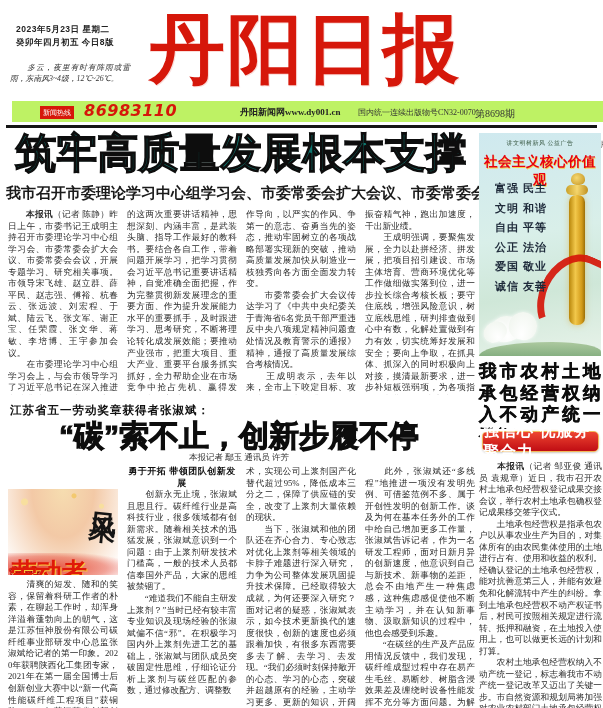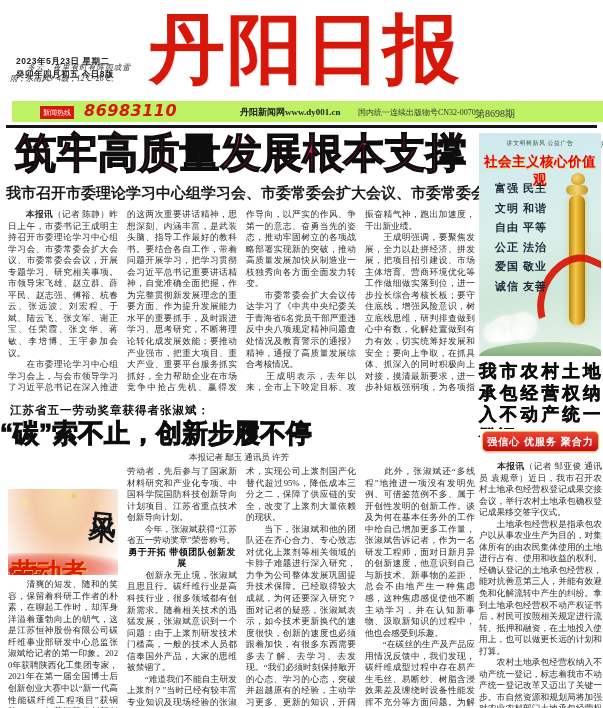--- a/index.html
+++ b/index.html
@@ -1,39 +1,39 @@
 <!DOCTYPE html>
 <html><head>
 <meta charset="utf-8">
 <style>
   * { margin:0; padding:0; box-sizing:border-box; }
   body { background:#f5f5f5; font-family:"Liberation Serif", serif; }
   #page { position:relative; width:603px; height:708px; background:#ffffff; overflow:hidden; margin:0 auto; }
 
   
-  .date-line { position:absolute; left:16px; font-size:8.5px; font-weight:700; color:#222; font-family:"Liberation Sans",sans-serif; letter-spacing:.5px;margin-top:32px;}
+  .date-line { position:absolute; left:16px; font-size:8.5px; font-weight:700; color:#222; font-family:"Liberation Sans",sans-serif; letter-spacing:.5px;}
   .date1 { top:24px; } .date2 { top:37px; }
   .weather { position:absolute; left:10px; top:62px; width:120px; font-size:7.8px; line-height:11px; color:#333; font-style:italic; text-align:justify;}
   .masthead { position:absolute; left:140px; top:-2px; width:330px; height:102px; line-height:102px; text-align:center;
     font-size:76px; font-weight:900; color:#d6170a; font-family:"DejaVu Serif","Liberation Serif",serif;
     letter-spacing:2px; text-shadow:1px 1px 0 #e8584a33; }
 
   
   .infobar { position:absolute; left:12px; top:101px; width:603px; height:21px; background:#bef264;padding-left:32px; }
   .hotline-label { position:absolute; left:28px; top:5px; background:#d6170a; color:#fff; font-size:7px; padding:1.5px 3px; font-family:"Liberation Sans",sans-serif;}
   .hotline-number { position:absolute; left:72px; top:0px; color:#d6170a; font-size:16px; font-weight:900; font-style:italic; font-family:"DejaVu Sans",sans-serif; letter-spacing:.5px;}
   .site { position:absolute; left:228px; top:5px; font-size:9px; font-weight:700; color:#222;}
   .issn { position:absolute; left:346px; top:6px; font-size:8px; color:#333;}
   .issue { position:absolute; left:463px; top:6px; font-size:10px; color:#333;}
   .publisher { position:absolute; left:517px; top:6px; font-size:8px; color:#333;margin-top:32px;}
   .rule { position:absolute; left:6px; top:125px; width:591px; height:3px; background:#151515;}
 
   
   .lead-headline { position:absolute; left:6px; top:129px; width:470px; text-align:center;
-    font-size:41px; font-weight:900; color:#be185d; font-family:"Liberation Sans",sans-serif;
+    font-size:41px; font-weight:900; color:#0f766e; font-family:"Liberation Sans",sans-serif;
     -webkit-text-stroke:1.3px #0d0d0d; letter-spacing:0; line-height:1.2; white-space:nowrap;}
   .lead-subheadline { position:absolute; left:6px; top:184px; width:470px; text-align:center;
     font-size:15px; font-weight:700; color:#1a1a1a; font-family:"Liberation Sans",sans-serif; white-space:nowrap; letter-spacing:0;}
 
   .col { position:absolute; width:110px; font-size:8.7px; line-height:11.55px; color:#2b2b2b;
     text-align:justify; white-space:pre-wrap; word-break:break-all; overflow:hidden;
     font-family:"Liberation Serif",serif;}
   .lead-col { top:209px; height:186px; }
   .lc1{left:8px;} .lc2{left:127px;} .lc3{left:246px;} .lc4{left:365px;}
   .leadin { font-weight:700; }
@@ -62,30 +62,30 @@
   .poster-hill { position:absolute; left:0; bottom:0; width:100%; height:14px;
     background:linear-gradient(180deg,#9fbf8e,#6f9f68); border-radius:60% 40% 0 0 / 100% 70% 0 0; opacity:.8;}
 
   
   .land-headline { position:absolute; left:479px; top:361px; width:123px; font-size:17.5px; font-weight:900;
     color:#0d0d0d; font-family:"Liberation Sans",sans-serif; line-height:21.5px; letter-spacing:1.5px;
     -webkit-text-stroke:.5px #0d0d0d; text-align:justify;}
   .badge-wrap { position:absolute; left:480px; top:429px; width:121px; height:25px;
     background:radial-gradient(ellipse at 50% 50%, #f9d9a0 0%, #ffffff 75%); display:flex; align-items:center; justify-content:center;}
   .badge { width:117px; height:21px; border-radius:5px; border:1.5px solid #f2b95c;
-    background:linear-gradient(180deg,#ee4530,#c00d14); color:#ffffff; font-size:10px; font-weight:900;
+    background:linear-gradient(180deg,#ee4530,#c00d14); color:#ffffff; font-size:16px; font-weight:900;
     font-family:"Liberation Sans",sans-serif; display:flex; align-items:center; justify-content:center; letter-spacing:1px;
     box-shadow:0 1px 2px #00000033;}
   .land-body { left:479px; top:461px; width:123px; height:247px; }
 
   
   .labor-kicker { position:absolute; left:10px; top:403px; font-size:11.5px; font-weight:700; color:#111;
     font-family:"Liberation Sans",sans-serif; letter-spacing:1px;}
-  .labor-headline { position:absolute; left:0px; top:416px; width:478px; text-align:left;
-    font-size:26px; font-weight:900; color:#0d0d0d; font-family:"Liberation Sans",sans-serif;
+  .labor-headline { position:absolute; left:0px; top:416px; width:478px; text-align:center;
+    font-size:30px; font-weight:900; color:#0d0d0d; font-family:"Liberation Sans",sans-serif;
     -webkit-text-stroke:1px #0d0d0d; white-space:nowrap;}
   .labor-byline { position:absolute; left:0px; top:452px; width:478px; text-align:center; font-size:8.5px; color:#333;}
   .labor-col { top:466px; height:242px; }
 
   .graphic { position:relative; width:110px; height:86px; margin-bottom:4px; overflow:hidden;
     background:
       radial-gradient(circle at 15% 15%, #f8df9e 0 3px, transparent 4px),
       radial-gradient(circle at 60% 8%, #f3c96f 0 2px, transparent 3px),
       radial-gradient(circle at 85% 20%, #f8df9e 0 2px, transparent 3px),
       radial-gradient(ellipse at 50% 0%, #f6ddb0 0%, #f3c9a6 40%, #ffffff 95%);}
@@ -166,23 +166,21 @@
   <div class="labor-byline">本报记者 鄢玉  通讯员 许芳</div>
 
   <div class="col labor-col lc1">
     <div class="graphic">
       <div class="graphic-band"></div>
       <div class="graphic-flowers">❀❁✿</div>
       <div class="graphic-word1">劳动者</div>
       <div class="graphic-word2">风采</div>
     </div><span>　　清爽的短发、随和的笑容，保留着科研工作者的朴素，在聊起工作时，却浑身洋溢着蓬勃向上的朝气，这是江苏恒神股份有限公司碳纤维事业部研发中心总监张淑斌给记者的第一印象。2020年获聘陕西化工集团专家，2021年在第一届全国博士后创新创业大赛中以“新一代高性能碳纤维工程项目”获铜奖，2022年获江苏省创新创业优秀博士后称号……参加工作近15年，张淑斌不畏艰难，勇于创新，用行动书写恒神人的责任与担当，在公司高质量发展的道路上，争做战略落地的开拓者、践行者、</span>
   </div>
-  <div class="col labor-col lc2"><span>劳动者，先后参与了国家新材料研究和产业化专项、中国科学院国防科技创新导向计划项目、江苏省重点技术创新导向计划。
-　　今年，张淑斌获得“江苏省五一劳动奖章”荣誉称号。
-</span><span class="col-subhead">勇于开拓 带领团队创新发展</span><span>　　创新永无止境，张淑斌且思且行。碳纤维行业是高科技行业，很多领域都有创新需求。随着相关技术的迅猛发展，张淑斌意识到一个问题：由于上浆剂研发技术门槛高，一般的技术人员都信奉国外产品，大家的思维被禁锢了。
+  <div class="col labor-col lc2"><span class="col-subhead">勇于开拓 带领团队创新发展</span><span>　　创新永无止境，张淑斌且思且行。碳纤维行业是高科技行业，很多领域都有创新需求。随着相关技术的迅猛发展，张淑斌意识到一个问题：由于上浆剂研发技术门槛高，一般的技术人员都信奉国外产品，大家的思维被禁锢了。
 　　“难道我们不能自主研发上浆剂？”当时已经有较丰富专业知识及现场经验的张淑斌偏不信“邪”。在积极学习国内外上浆剂先进工艺的基础上，张淑斌与团队成员突破固定性思维，仔细论证分析上浆剂与碳丝匹配的参数，通过修改配方、调整数</span></div>
   <div class="col labor-col lc3"><span>术，实现公司上浆剂国产化替代超过95%，降低成本三分之二，保障了供应链的安全，改变了上浆剂大量依赖的现状。
 　　当下，张淑斌和他的团队还在齐心合力、专心致志对优化上浆剂等相关领域的卡脖子难题进行深入研究，力争为公司整体发展巩固提升技术保障。已经取得较大成就，为何还要深入研究？面对记者的疑惑，张淑斌表示，如今技术更新换代的速度很快，创新的速度也必须跟着加快，有很多东西需要多去了解、去学习、去发现。“我们必须时刻保持敞开的心态、学习的心态，突破并超越原有的经验，主动学习更多、更新的知识，开阔眼界，不受思维定势，这样才能完成转型，发现问题，不断创新。”张淑斌经常这样激励自己成长。
 </span></div>
   <div class="col labor-col lc4"><span>　　此外，张淑斌还“多线程”地推进一项没有发明先例、可借鉴范例不多、属于开创性发明的创新工作。谈及为何在基本任务外的工作中给自己增加更多工作量，张淑斌告诉记者，作为一名研发工程师，面对日新月异的创新速度，他意识到自己与新技术、新事物的差距，总会不由地产生一种焦虑感，这种焦虑感促使他不断主动学习，并在认知新事物、汲取新知识的过程中，他也会感受到乐趣。
 　　“在碳丝的生产及产品应用情况反馈中，我们发现，碳纤维成型过程中存在易产生毛丝、易断纱、树脂含浸效果差及缠绕时设备性能发挥不充分等方面问题。为解决这一问题，我们成立了攻坚团队。”在研发团队攻关项目时，张淑斌总是冲在最前面，夜以继日带领团队处理现场遇到的问题。</span></div>
 
 </div>
 
 </body></html>

